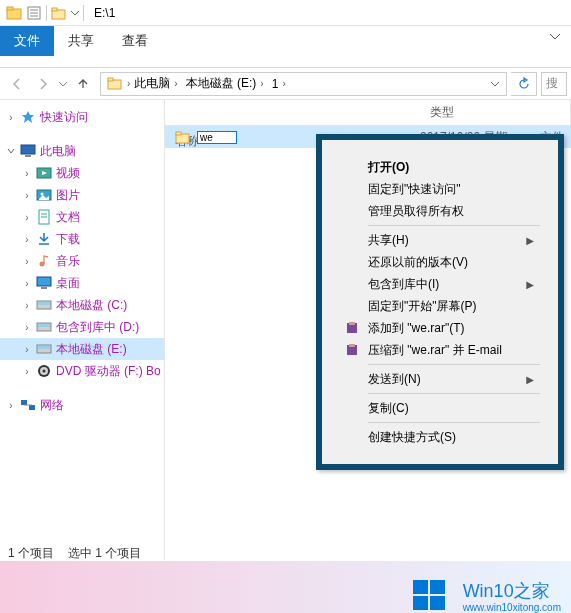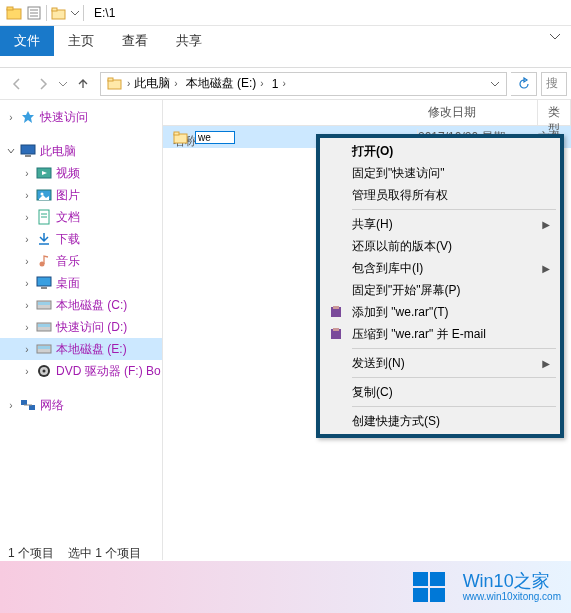--- a/index.html
+++ b/index.html
@@ -48,32 +48,32 @@
 
   .rows { }
   .row { display: flex; height: 22px; align-items: center; }
   .row.selected { background: #cce8ff; }
   .row .cell-name { width: 255px; display: flex; align-items: center; padding-left: 10px; gap: 6px; }
   .row .cell-date { width: 120px; color: #555; white-space: nowrap; }
   .row .cell-type { flex: 1; color: #555; }
   .rename-input { border: 1px solid #0078d7; padding: 0 2px; font-size: 10px; background: #fff; width: 40px; }
 
   
-  .context-menu { position: absolute; left: 316px; top: 134px; width: 248px; background: #f0f0f0; border: 4px solid #0c4a6e; box-shadow: 2px 2px 4px rgba(0,0,0,0.25); padding: 2px; z-index: 10; }
+  .context-menu { position: absolute; left: 316px; top: 134px; width: 248px; background: #f0f0f0; border: 6px solid #0c4a6e; box-shadow: 2px 2px 4px rgba(0,0,0,0.25); padding: 16px; z-index: 10; }
   .cm-item { display: flex; align-items: center; height: 22px; padding: 0 24px 0 30px; font-size: 12px; position: relative; }
   .cm-icon { position: absolute; left: 6px; width: 16px; height: 16px; display: inline-flex; align-items: center; justify-content: center; }
   .cm-arrow { position: absolute; right: 8px; font-size: 10px; color: #555; }
   .cm-sep { height: 1px; background: #d0d0d0; margin: 3px 2px 3px 30px; }
   .cm-default { font-weight: bold; }
 
   
   .statusbar { position: absolute; bottom: 48px; left: 0; width: 160px; height: 24px; display: flex; align-items: center; padding: 0 8px; gap: 14px; font-size: 12px; color: #333; margin-top: 16px; }
 
   
-  .watermark { position: absolute; bottom: 0; left: 0; right: 0; height: 52px; display: flex; align-items: center; justify-content: flex-end; padding-right: 10px; gap: 16px; background: linear-gradient(to right, #f7cbe0, #e8f4ff); }
+  .watermark { position: absolute; bottom: 0; left: 0; right: 0; height: 52px; display: flex; align-items: flex-end; justify-content: flex-end; padding-right: 10px; gap: 16px; background: linear-gradient(to right, #f7cbe0, #e8f4ff); }
   .wlogo { width: 36px; height: 36px; }
   .wtext { display: flex; flex-direction: column; line-height: 1.1; }
   .wtext-big { font-size: 18px; color: #1580d8; font-weight: 500; }
   .wtext-small { font-size: 10px; color: #1580d8; }
 
   
   .folder-icon svg, .tree-icon svg, .bc-icon svg, .qat-icon svg, .wlogo svg, .cm-icon svg { display: block; }
 </style>
 </head>
 <body>
@@ -104,23 +104,22 @@
     <svg width="8" height="8">
         <path d="M0 2 L4 6 L8 2" fill="none" stroke="#666"></path>
       </svg>
   </span>
   <span class="qat-sep"></span>
   <span class="titletext">E:\1</span>
 </div>
 
 <div class="ribbon">
   <div class="tab file">文件</div>
-  <div class="tab">主页</div>
+  <div class="tab">共享</div>
   <div class="tab">查看</div>
-  <div class="tab">共享</div>
   <div class="ribbon-expand">
     <svg width="12" height="12">
         <path d="M1 4 L6 9 L11 4" fill="none" stroke="#555"></path>
       </svg>
   </div>
 </div>
 
 <div class="navbar">
   <span class="nav-btn">
       <svg width="16" height="16">
@@ -280,21 +279,21 @@
           <span class="tree-label">本地磁盘 (C:)</span>
         </div>
         <div class="tree-item indent1">
           <span class="tree-arrow">›</span>
           <span class="tree-icon">
             <svg width="16" height="14">
               <rect x="1" y="3" width="14" height="8" fill="#d0d0d0" stroke="#888"></rect>
               <rect x="2" y="4" width="12" height="3" fill="#9acfe8"></rect>
             </svg>
           </span>
-          <span class="tree-label">快速访问 (D:)</span>
+          <span class="tree-label">包含到库中 (D:)</span>
         </div>
         <div class="tree-item indent1 selected">
           <span class="tree-arrow">›</span>
           <span class="tree-icon">
             <svg width="16" height="14">
               <rect x="1" y="3" width="14" height="8" fill="#d0d0d0" stroke="#888"></rect>
               <rect x="2" y="4" width="12" height="3" fill="#9acfe8"></rect>
             </svg>
           </span>
           <span class="tree-label">本地磁盘 (E:)</span>
@@ -321,21 +320,20 @@
             <line x1="4" y1="7" x2="12" y2="7" stroke="#888"></line>
           </svg>
         </span>
       <span class="tree-label">网络</span>
     </div>
   </div>
 
   <div class="main">
     <div class="cols">
       <div class="col name">名称</div>
-      <div class="col date">修改日期</div>
       <div class="col type">类型</div>
     </div>
     <div class="rows" id="rows">
         <div class="row selected">
           <div class="cell-name">
             <span class="tree-icon">
               <svg width="16" height="14">
                 <rect x="1" y="4" width="13" height="9" fill="#ffe9a8" stroke="#d9a33a"></rect>
                 <rect x="1" y="2" width="5" height="3" fill="#ffe9a8" stroke="#d9a33a"></rect>
               </svg>

